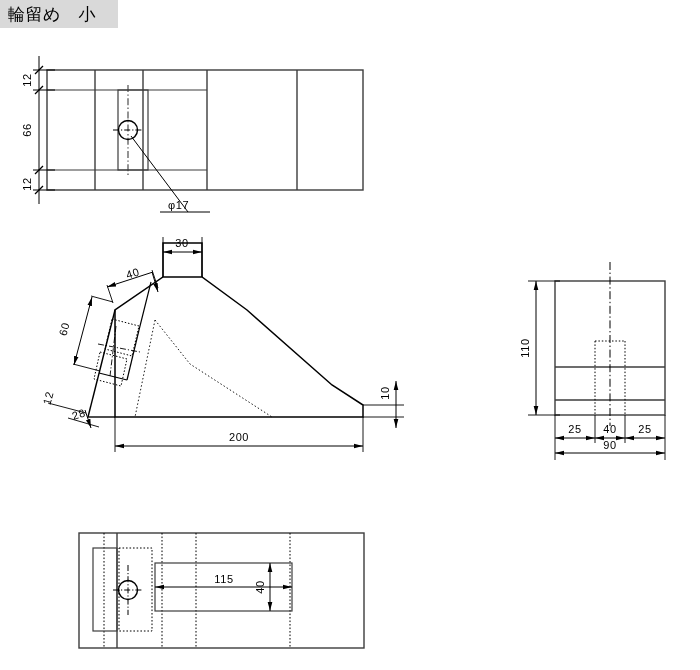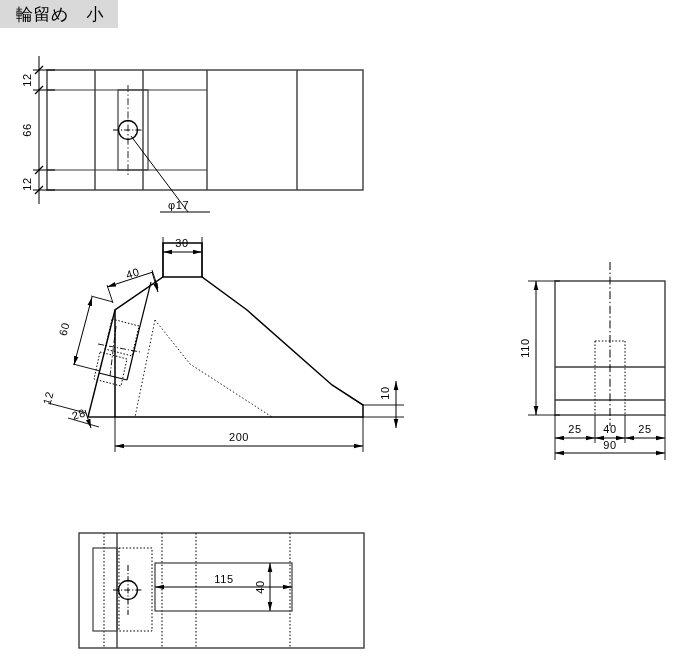--- a/index.html
+++ b/index.html
@@ -21,21 +21,21 @@
   }
   #title-banner {
     position: absolute;
     left: 0px;
     top: 0px;
     width: 118px;
     height: 28px;
     background: #d9d9d9;
     display: flex;
     align-items: center;
-    padding-left: 16px;
+    padding-left: 8px;
     box-sizing: border-box;
   }
   #title-banner span {
     font-family: "DejaVu Sans", sans-serif;
     font-size: 17px;
     color: #000000;
     letter-spacing: 0.5px;
     white-space: pre;
   }
   svg#cad {

